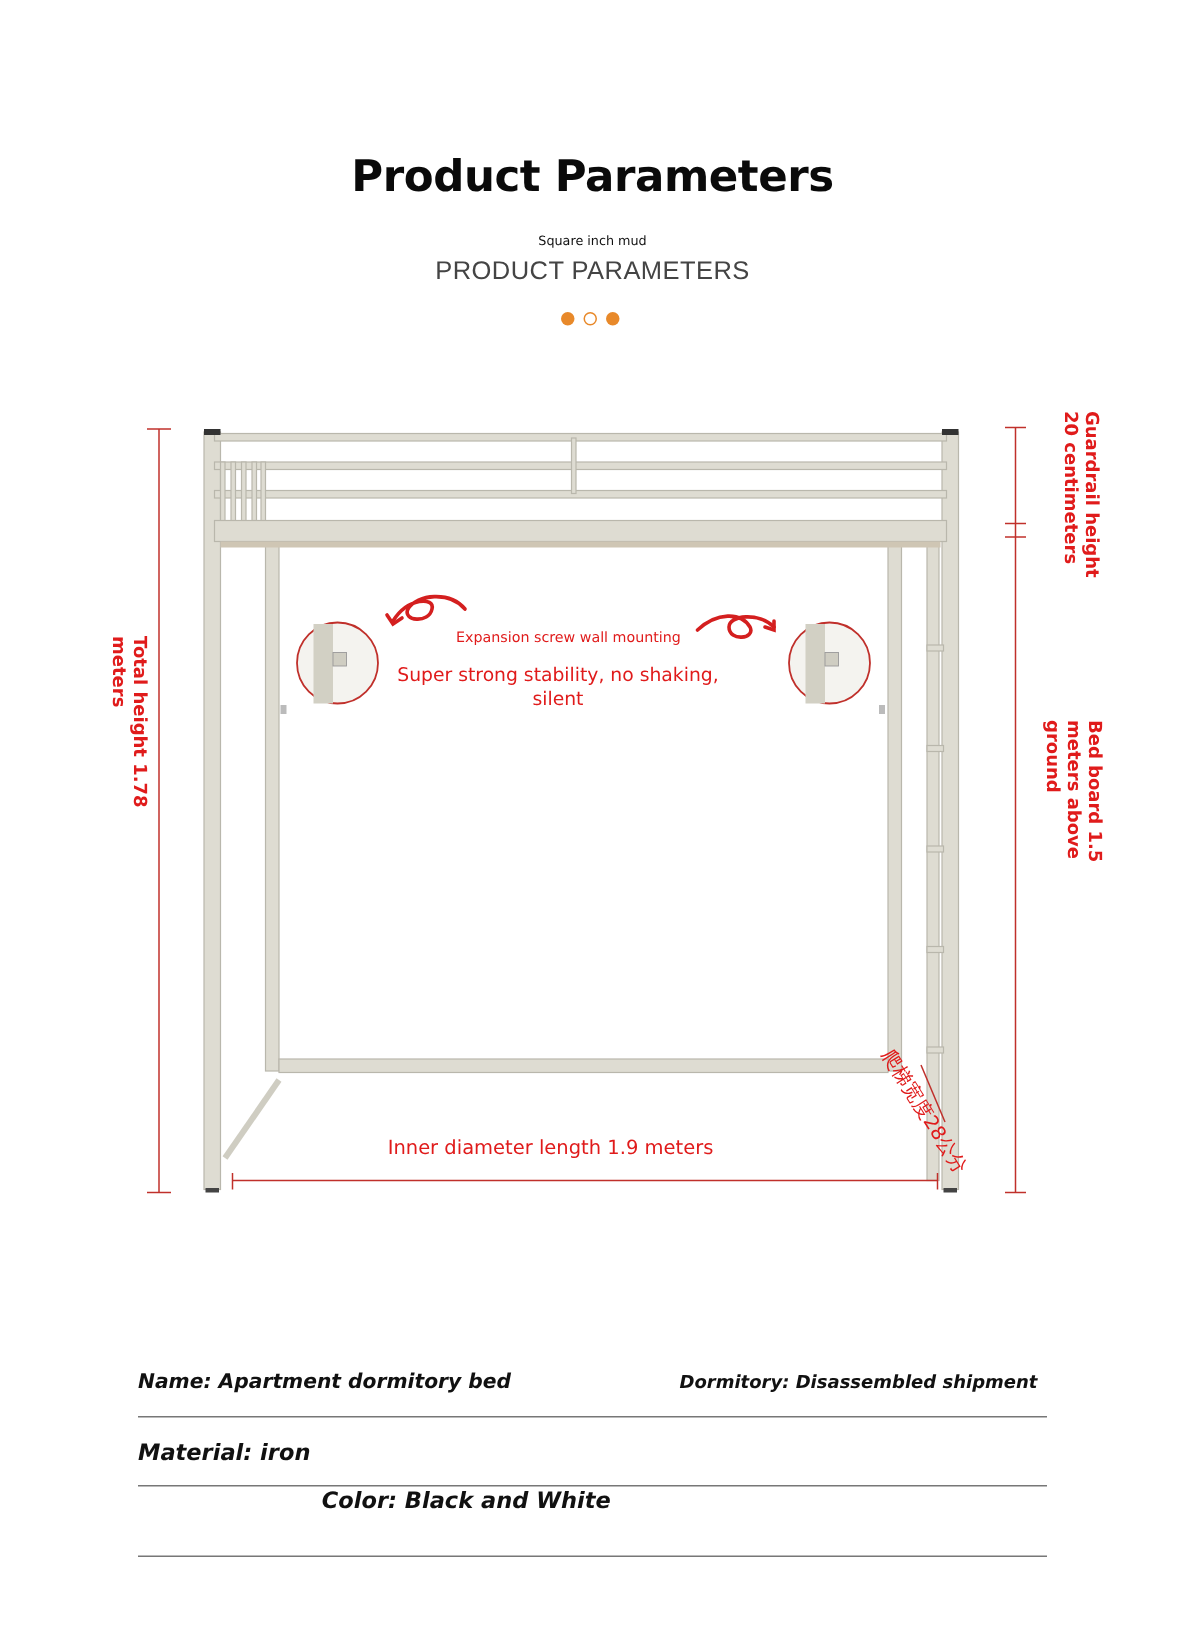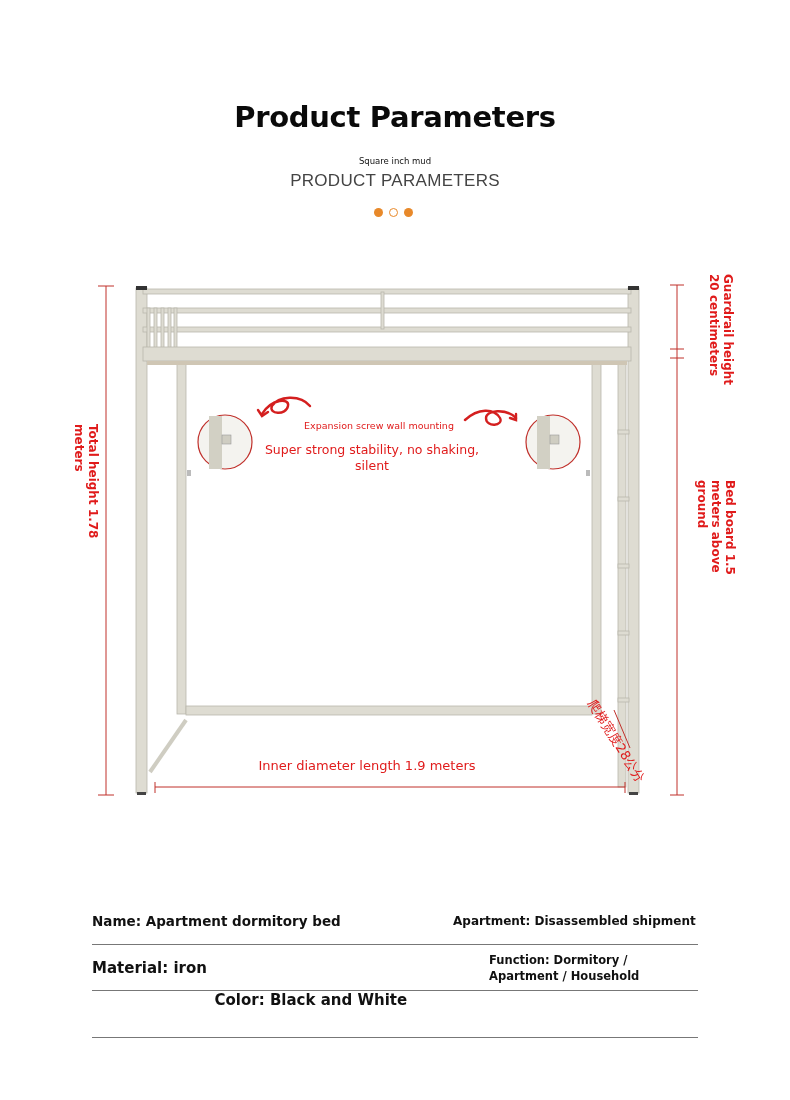--- a/index.html
+++ b/index.html
@@ -18,21 +18,21 @@
   .dot.hollow { border: 1.5px solid #e8892a; background: #fff; }
 
   .diagram { position: absolute; left: 0; top: 0; width: 790px; height: 880px; pointer-events: none; }
   .diagram > * { pointer-events: auto; }
   .vlabel { position: absolute; font-family: "DejaVu Sans", sans-serif; font-weight: bold; font-size: 12px;
     color: #e01b1b; writing-mode: vertical-rl; line-height: 14px; white-space: normal; }
   .hlabel { position: absolute; font-family: "DejaVu Sans", sans-serif; font-weight: normal; color: #e01b1b; text-align: center; }
 
   .params { position: absolute; left: 92px; top: 898px; width: 606px; }
   .prow { position: relative; border-bottom: 1.5px solid #777; display: flex; align-items: center; }
-  .pcell { font-family: "DejaVu Sans", sans-serif; font-weight: bold; color: #111; }
+  .pcell { font-family: "DejaVu Sans", sans-serif; font-weight: bold; color: #111; font-style: italic; }
   .pcell.left { width: 361px; }
   .pcell.right { flex: 1; }
 </style>
 </head>
 <body>
 
 <div class="title">Product Parameters</div>
 <div class="subtitle-small">Square inch mud</div>
 <div class="subtitle-large">PRODUCT PARAMETERS</div>
 <div class="dots">
@@ -136,22 +136,21 @@
   <div class="hlabel" style="left:250px; top:442px; width:244px; font-size:12.5px; line-height:16px;">Super strong stability, no shaking, silent</div>
 
   <div class="hlabel" style="left:242px; top:758px; width:250px; font-size:13px;">Inner diameter length 1.9 meters</div>
 
   <div class="hlabel" style="left:556px; top:732px; width:120px; font-size:13px; font-weight:normal; transform:rotate(58deg); white-space:nowrap;">爬梯宽度28公分</div>
 </div>
 
 <div class="params">
   <div class="prow" style="height:47px;">
     <div class="pcell left" style="font-size:13.5px;">Name: Apartment dormitory bed</div>
-    <div class="pcell right" style="font-size:12px;">Apartment: Disassembled shipment</div>
+    <div class="pcell right" style="font-size:12px;">Dormitory: Disassembled shipment</div>
   </div>
   <div class="prow" style="height:46px;gap:36px;">
     <div class="pcell left" style="font-size:15px;">Material: iron</div>
-    <div class="pcell right" style="font-size:11.5px; line-height:16px;">Function: Dormitory / Apartment / Household</div>
   </div>
   <div class="prow" style="height:47px;flex-direction:column;">
     <div class="pcell left" style="font-size:15px;">Color: Black and White</div>
   </div>
 </div>
 
 </body></html>

